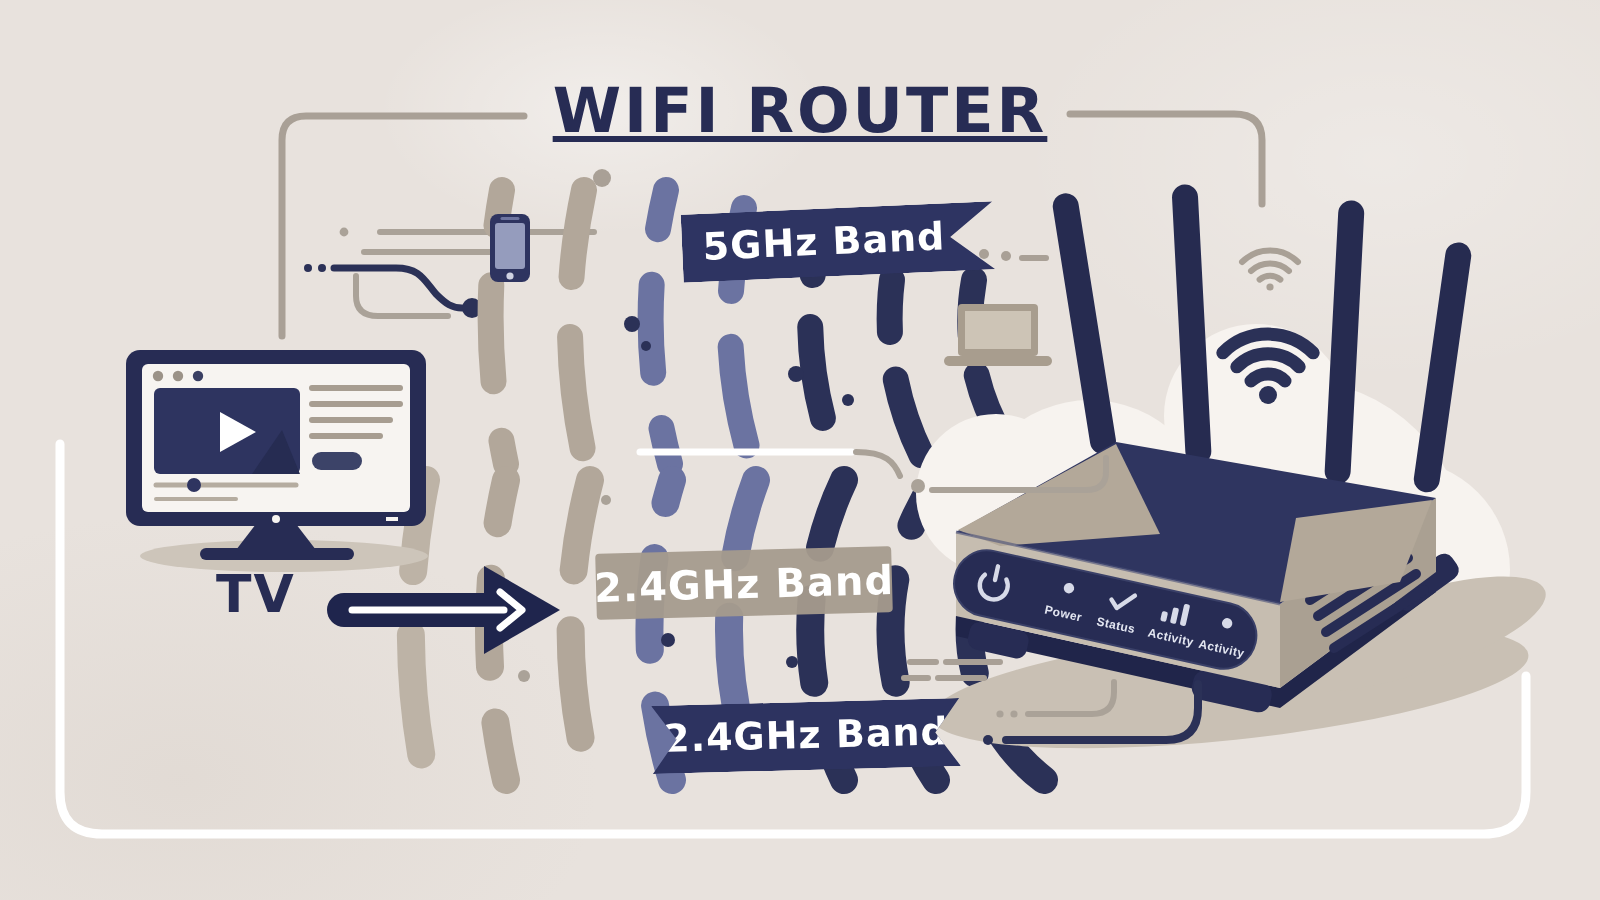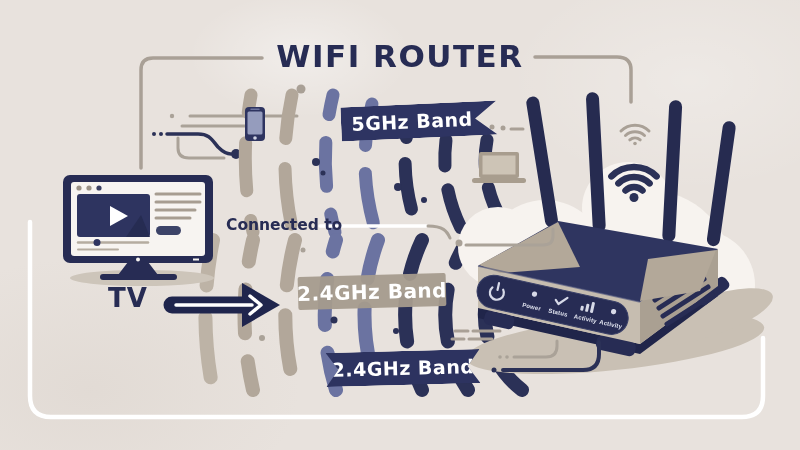--- a/index.html
+++ b/index.html
@@ -9,21 +9,21 @@
     background:
       radial-gradient(160px 90px at 300px 55px, rgba(255,255,255,.40), transparent 70%),
       radial-gradient(300px 190px at 90px 390px, rgba(203,193,183,.22), transparent 70%),
       radial-gradient(260px 160px at 690px 80px, rgba(255,255,255,.25), transparent 70%),
       #e8e2dd;
   }
   .stage svg{position:absolute;left:0;top:0;}
   .title{
     position:absolute;left:50%;top:38px;transform:translateX(-50%);
     font:800 31px "DejaVu Sans","Liberation Sans",sans-serif;
-    letter-spacing:1.5px;color:#272c54;white-space:nowrap;
+    letter-spacing:1.5px;color:#272c54;white-space:nowrap;text-decoration:underline;
   }
   .banner{
     position:absolute;display:flex;align-items:center;justify-content:center;
     color:#fff;font:700 19px "DejaVu Sans","Liberation Sans",sans-serif;
     letter-spacing:.5px;white-space:nowrap;
   }
   .ribbon-5ghz{
     left:341px;top:104px;width:142px;height:34px;background:#2e3462;
     clip-path:polygon(0 0,100% 0,86% 50%,100% 100%,0 100%);
     transform:rotate(-2.5deg);padding-right:14px;
@@ -245,15 +245,14 @@
       <path d="M503,370 H583 Q599,370 599,354 V342" stroke="#2b3157" stroke-width="4" fill="none" stroke-linecap="round"></path>
     </g>
 
     <path d="M30,222 V396 Q30,417 51,417 H742 Q763,417 763,396 V338" stroke="#ffffff" stroke-width="4.5" fill="none" stroke-linecap="round"></path>
   </svg>
 
   <div class="title">WIFI ROUTER</div>
   <div class="banner ribbon-5ghz">5GHz Band</div>
   <div class="banner band-24-mid">2.4GHz Band</div>
   <div class="banner ribbon-24-bottom">2.4GHz Band</div>
-  <div class="connected">Connected to</div>
   <div class="tv-label">TV</div>
 </div>
 
 </body></html>

